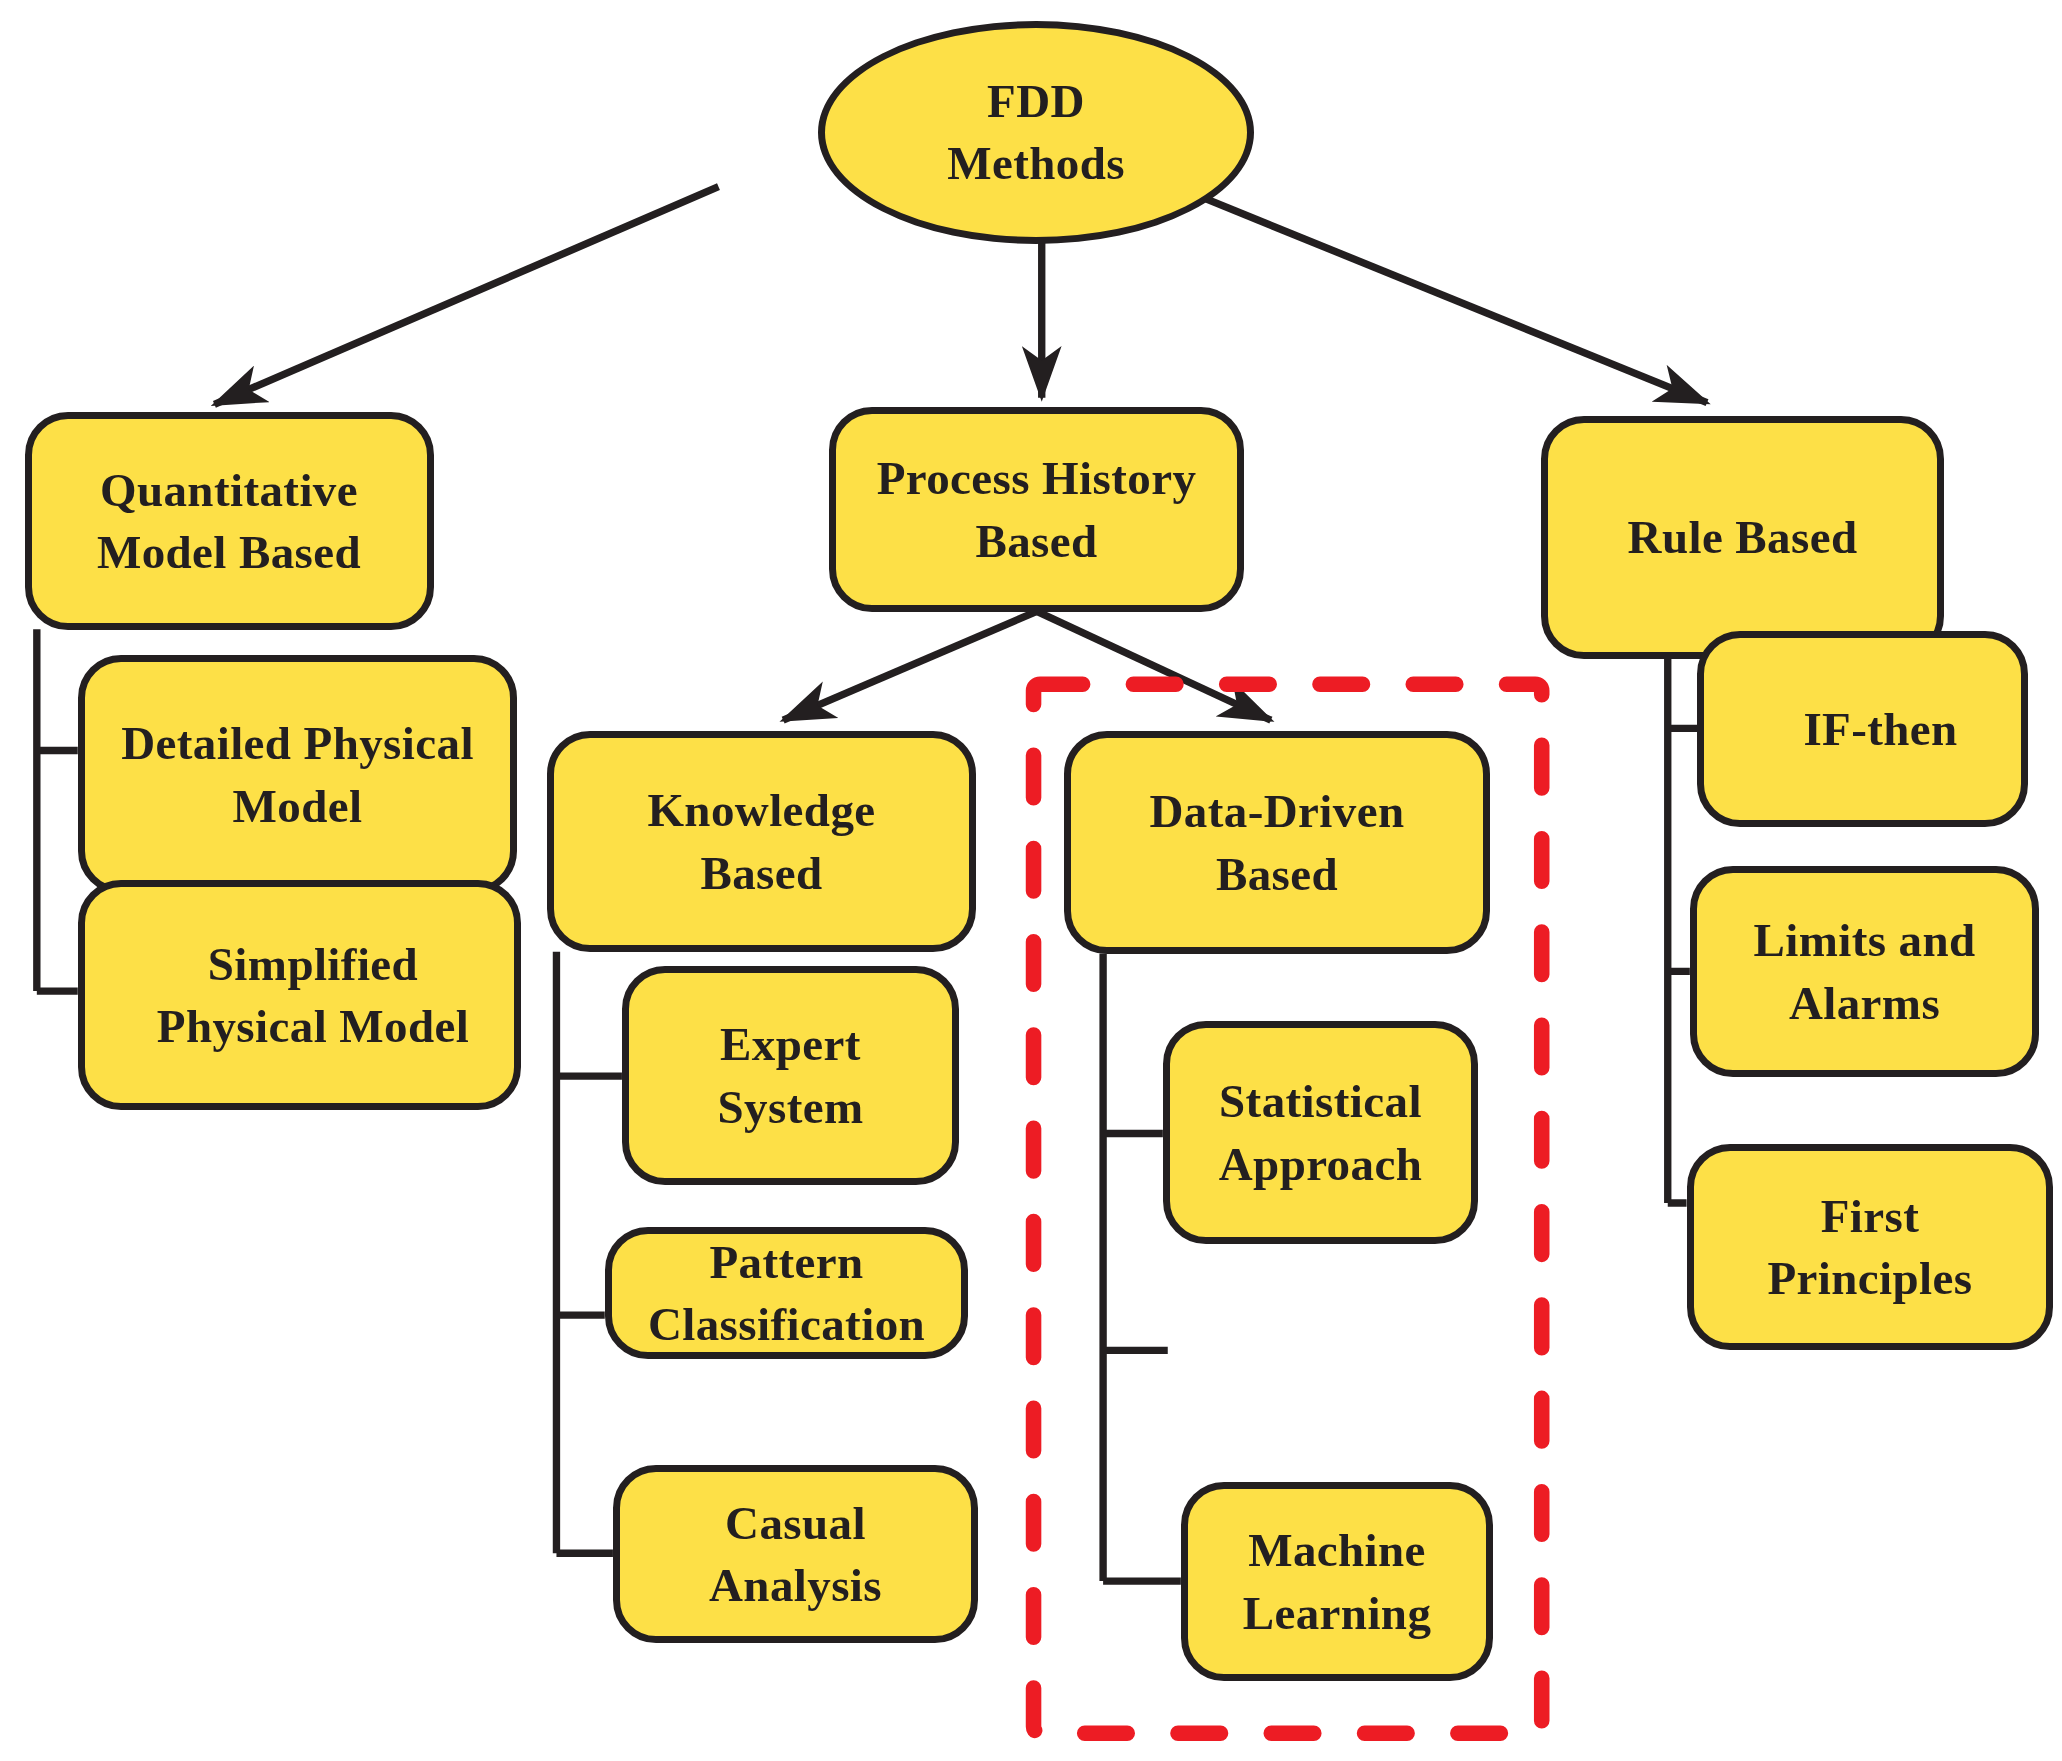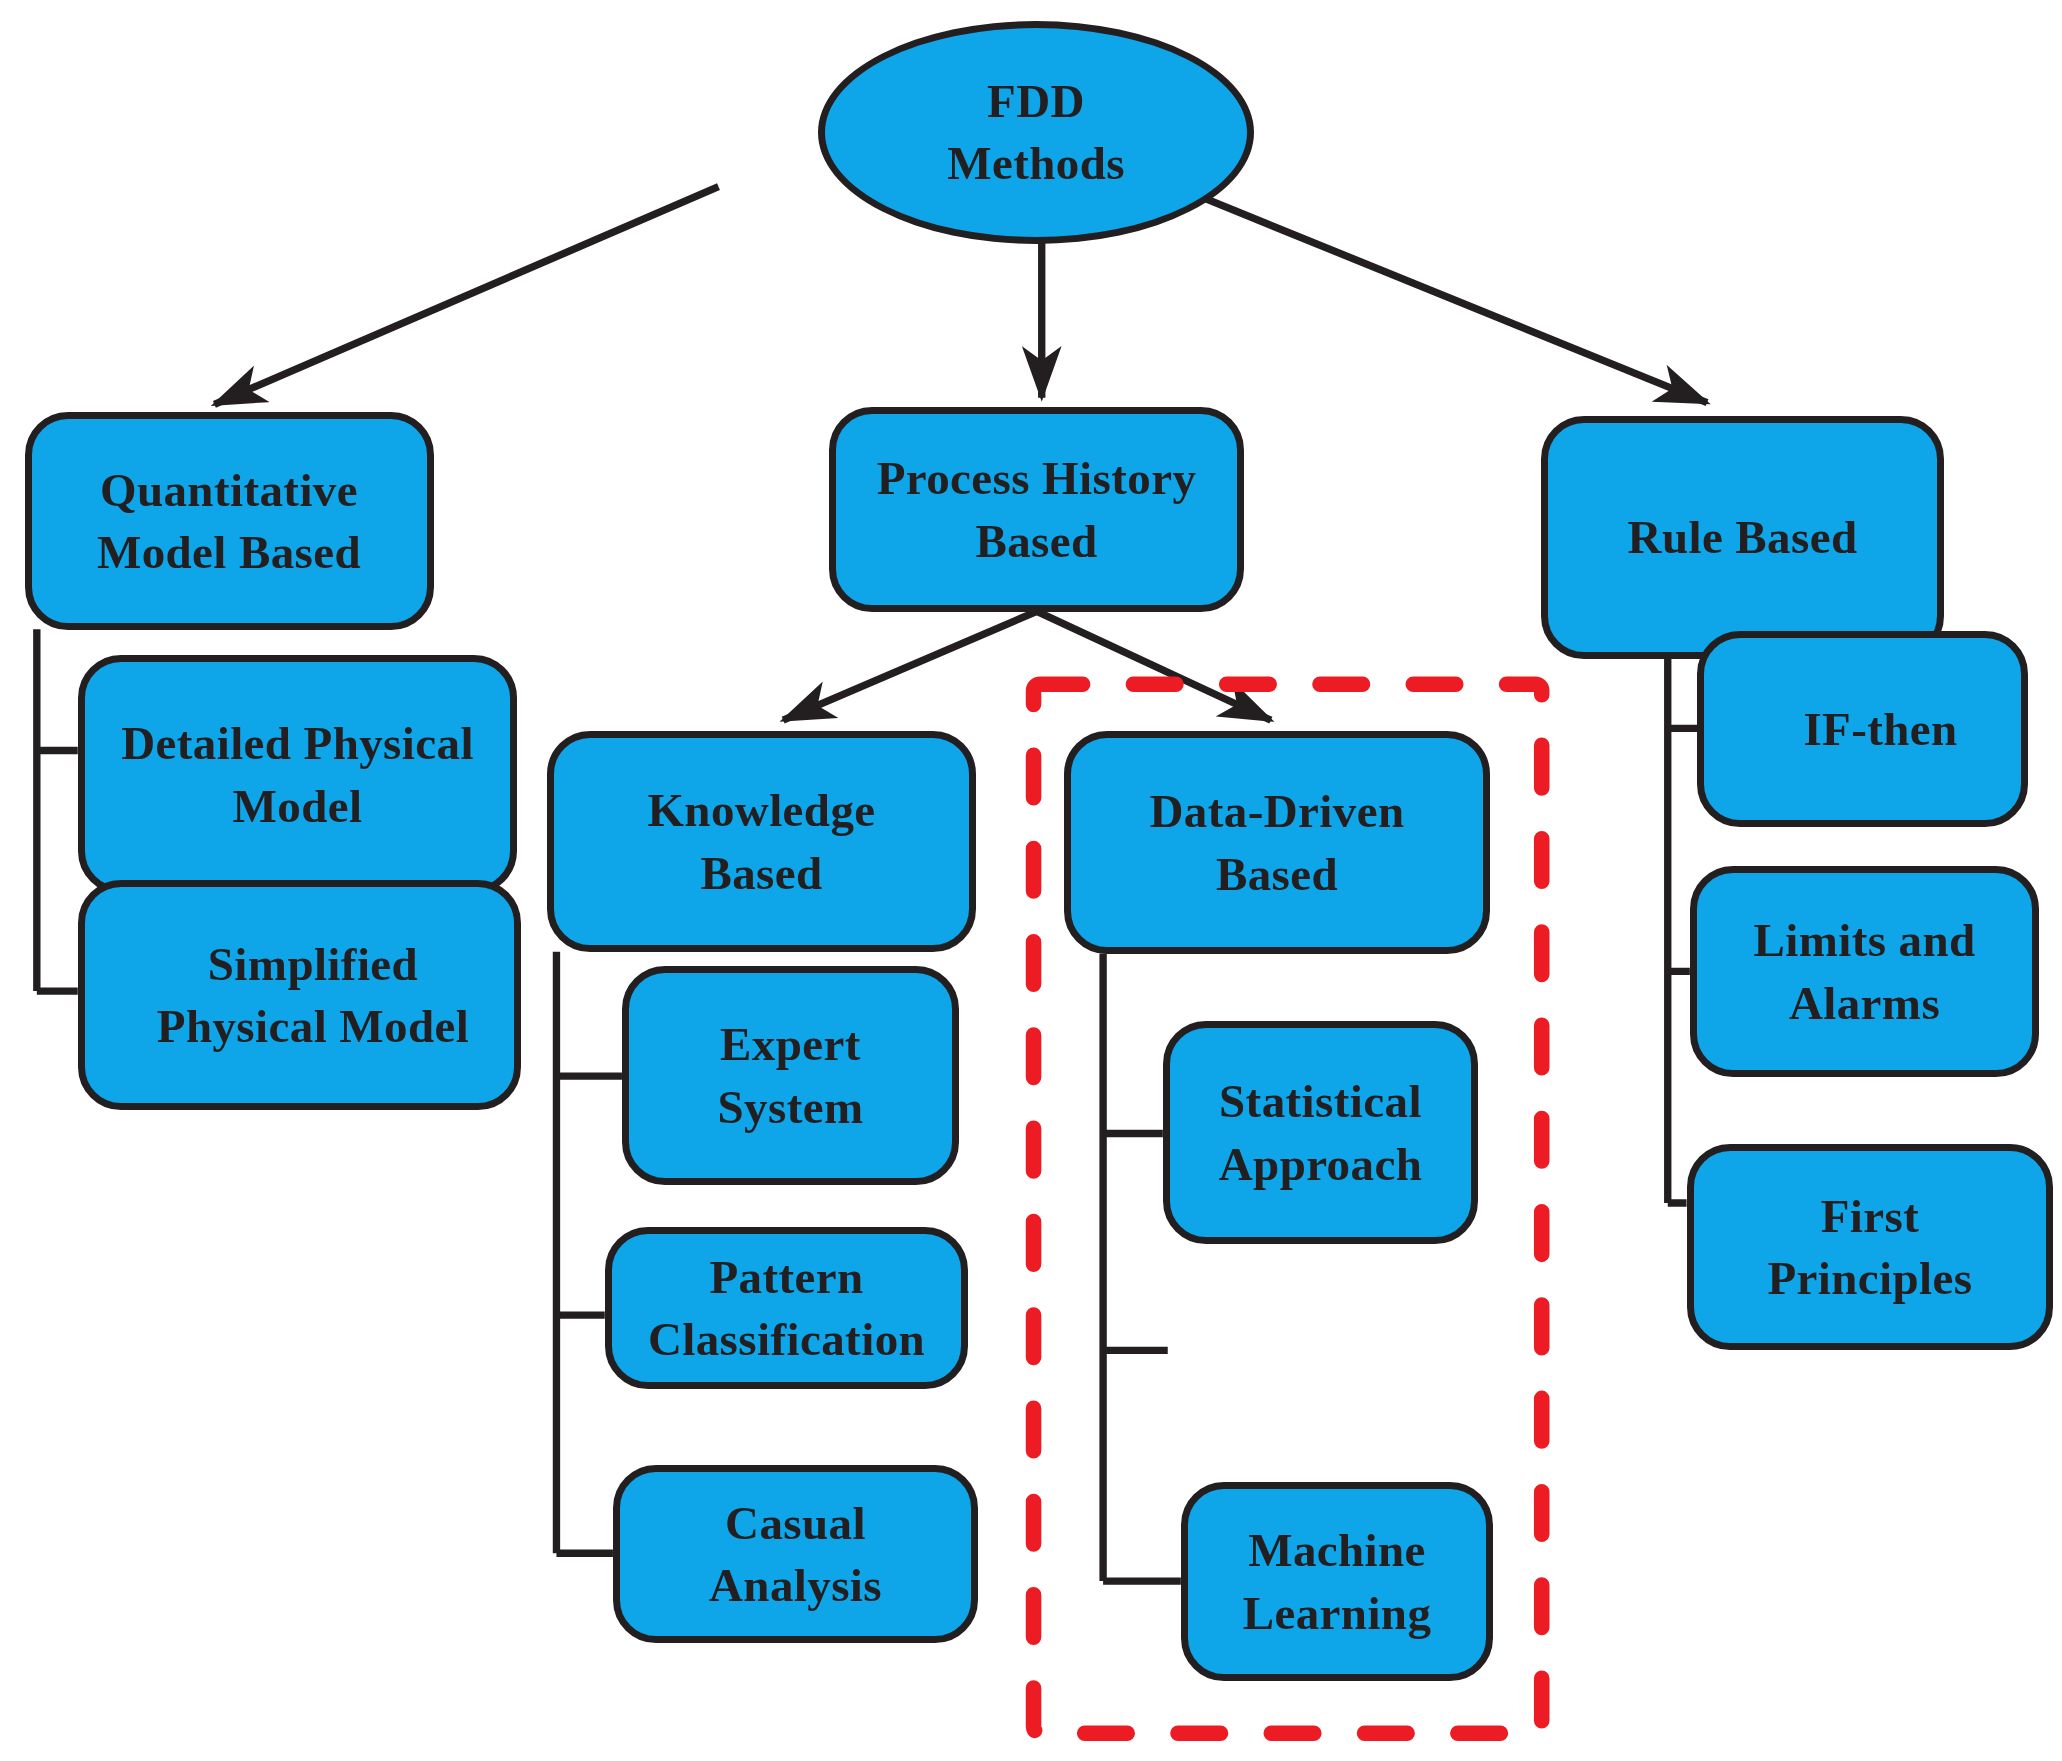--- a/index.html
+++ b/index.html
@@ -9,21 +9,21 @@
     height: 1762px;
     background: #ffffff;
     font-family: "Liberation Serif", "DejaVu Serif", serif;
     color: #231f20;
     overflow: hidden;
   }
   svg.wires { position: absolute; left: 0; top: 0; }
   .node {
     position: absolute;
     box-sizing: border-box;
-    background: #0ea5e9;
+    background: #fde047;
     border: 7.4px solid #231f20;
     border-radius: 43px;
     display: flex;
     align-items: center;
     justify-content: center;
     text-align: center;
   }
   .node.root { border-radius: 50%; }
   .node .lbl {
     white-space: pre-line;
@@ -100,21 +100,21 @@
   <div class="node" style="left:1064px; top:731px; width:426px; height:223px;">
     <span class="lbl">Data-Driven
 Based</span>
   </div>
 
   <div class="node" style="left:622px; top:966px; width:337px; height:219px;">
     <span class="lbl">Expert
 System</span>
   </div>
 
-  <div class="node" style="left:605px; top:1227px; width:363px; height:162px;align-items:center;">
+  <div class="node" style="left:605px; top:1227px; width:363px; height:132px;align-items:center;">
     <span class="lbl">Pattern
 Classification</span>
   </div>
 
   <div class="node" style="left:613px; top:1465px; width:365px; height:178px;">
     <span class="lbl">Casual
 Analysis</span>
   </div>
 
   <div class="node" style="left:1163px; top:1021px; width:315px; height:223px;">

